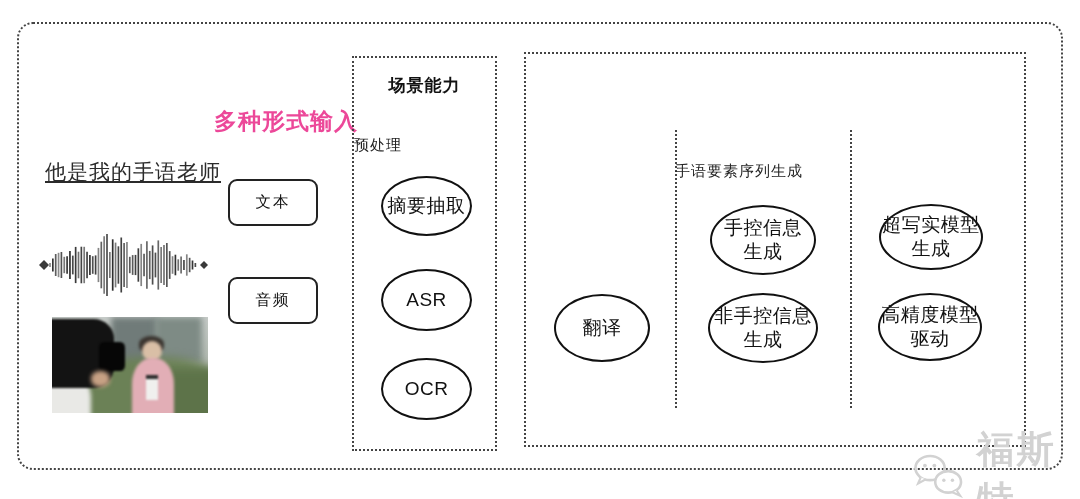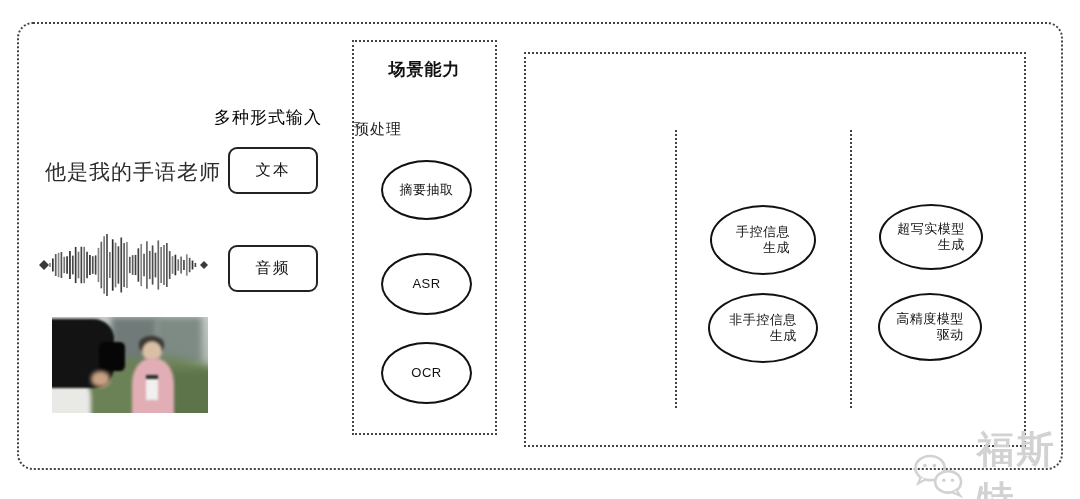--- a/index.html
+++ b/index.html
@@ -9,46 +9,46 @@
     overflow:hidden;
   }
   .abs{position:absolute;}
   
   .outer-frame{
     left:17px;top:22px;width:1042px;height:444px;
     border:2px dotted #444;border-radius:16px;
   }
   
   .dash-box{border:2px dotted #444;background:transparent;}
-  .scene-box{left:352px;top:40px;width:141px;height:391px;}
+  .scene-box{left:352px;top:56px;width:141px;height:391px;}
   .core-box{left:524px;top:52px;width:498px;height:391px;}
   .box-title{
     position:absolute;left:0;right:0;top:16px;text-align:center;
     font-size:17px;font-weight:bold;color:#111;letter-spacing:1px;
   }
   .sub-title{
     position:absolute;text-align:left;font-size:15px;color:#222;
     letter-spacing:1px;
   }
   
   .node{
     position:absolute;border:2.5px solid #111;border-radius:50%;
     background:#fff;display:flex;align-items:center;justify-content:center;
-    text-align:right;font-size:13px;color:#111;line-height:1.25;
+    text-align:center;font-size:19px;color:#111;line-height:1.25;
     white-space:pre-line;letter-spacing:0.5px;
   }
   
   .v-divider{width:0;border-left:2px dotted #444;}
   
-  .input-forms-label{font-size:17px;font-weight:400;color:#000000;letter-spacing:1px;}
+  .input-forms-label{font-size:23px;font-weight:700;color:#ec4899;letter-spacing:1px;}
   .sentence{font-size:21px;color:#2b2b2b;letter-spacing:1px;}
   .io-box{
     width:86px;height:43px;border:2px solid #222;border-radius:9px;
     display:flex;align-items:center;justify-content:center;
-    font-size:15.5px;color:#111;letter-spacing:2px;background:#fff;
+    font-size:15.5px;color:#111;letter-spacing:2px;background:#fff;margin-top:32px;
   }
   
   .photo{left:52px;top:317px;width:156px;height:96px;overflow:hidden;background:#9aa29b;}
   .photo div{position:absolute;}
   .ph-sky{left:0;top:0;width:100%;height:100%;background:linear-gradient(#c6cbc8,#adb5ab 55%,#93a08a);}
   .ph-bldg1{left:38%;top:0;width:30%;height:58%;background:#707b79;filter:blur(3px);}
   .ph-bldg2{left:66%;top:0;width:30%;height:48%;background:#7e8b85;filter:blur(3px);}
   .ph-green{left:18%;top:42%;width:90%;height:65%;background:#6b8156;border-radius:50% 40% 0 0;filter:blur(4px);}
   .ph-green2{left:70%;top:55%;width:40%;height:55%;background:#5d7349;filter:blur(4px);}
   .ph-hair{left:56%;top:20%;width:16%;height:16%;background:#3b3530;border-radius:50% 50% 35% 35%;filter:blur(1.5px);}
@@ -65,21 +65,21 @@
 </style>
 </head>
 <body>
 
 <div class="canvas">
 
   <div class="abs outer-frame"></div>
 
   <div class="abs input-forms-label" style="left:214px;top:106px;">多种形式输入</div>
 
-  <div class="abs sentence" style="left:45px;top:158px;">他是我的手语老师</div>
+  <div class="abs sentence" style="left:45px;top:158px;text-decoration:underline;">他是我的手语老师</div>
   <div class="abs io-box" style="left:228px;top:147px;">文本</div>
 
   <svg class="abs" style="left:38px;top:228px;" width="172" height="74">
       <line x1="12" x2="12" y1="35.0" y2="39.0" stroke="#2e2e2e" stroke-width="1.7" opacity="0.58"></line>
       <line x1="14.85" x2="14.85" y1="30.4" y2="43.6" stroke="#2e2e2e" stroke-width="1.7" opacity="0.97"></line>
       <line x1="17.7" x2="17.7" y1="26.0" y2="48.0" stroke="#2e2e2e" stroke-width="1.7" opacity="0.77"></line>
       <line x1="20.55" x2="20.55" y1="24.8" y2="49.2" stroke="#2e2e2e" stroke-width="1.7" opacity="0.56"></line>
       <line x1="23.4" x2="23.4" y1="24.0" y2="50.0" stroke="#2e2e2e" stroke-width="1.7" opacity="0.82"></line>
       <line x1="26.25" x2="26.25" y1="28.8" y2="45.2" stroke="#2e2e2e" stroke-width="1.7" opacity="0.64"></line>
       <line x1="29.1" x2="29.1" y1="28.2" y2="45.8" stroke="#2e2e2e" stroke-width="1.7" opacity="0.95"></line>
@@ -155,21 +155,23 @@
     <div class="node" style="left:27px;top:118px;width:87px;height:56px;">摘要抽取</div>
     <div class="node" style="left:27px;top:211px;width:87px;height:58px;">ASR</div>
     <div class="node" style="left:27px;top:300px;width:87px;height:58px;">OCR</div>
   </div>
 
   <div class="abs dash-box core-box">
 
     <div class="abs v-divider" style="left:149px;top:76px;height:278px;"></div>
     <div class="abs v-divider" style="left:324px;top:76px;height:278px;"></div>
 
+    <div class="node" style="left:28px;top:240px;width:92px;height:64px;">翻译</div>
 
+    <div class="sub-title" style="left:149px;top:108px;width:175px;">手语要素序列生成</div>
     <div class="node" style="left:184px;top:151px;width:102px;height:66px;">手控信息
 生成</div>
     <div class="node" style="left:182px;top:239px;width:106px;height:66px;">非手控信息
 生成</div>
 
     <div class="node" style="left:353px;top:150px;width:100px;height:62px;">超写实模型
 生成</div>
     <div class="node" style="left:352px;top:239px;width:100px;height:64px;">高精度模型
 驱动</div>
   </div>

